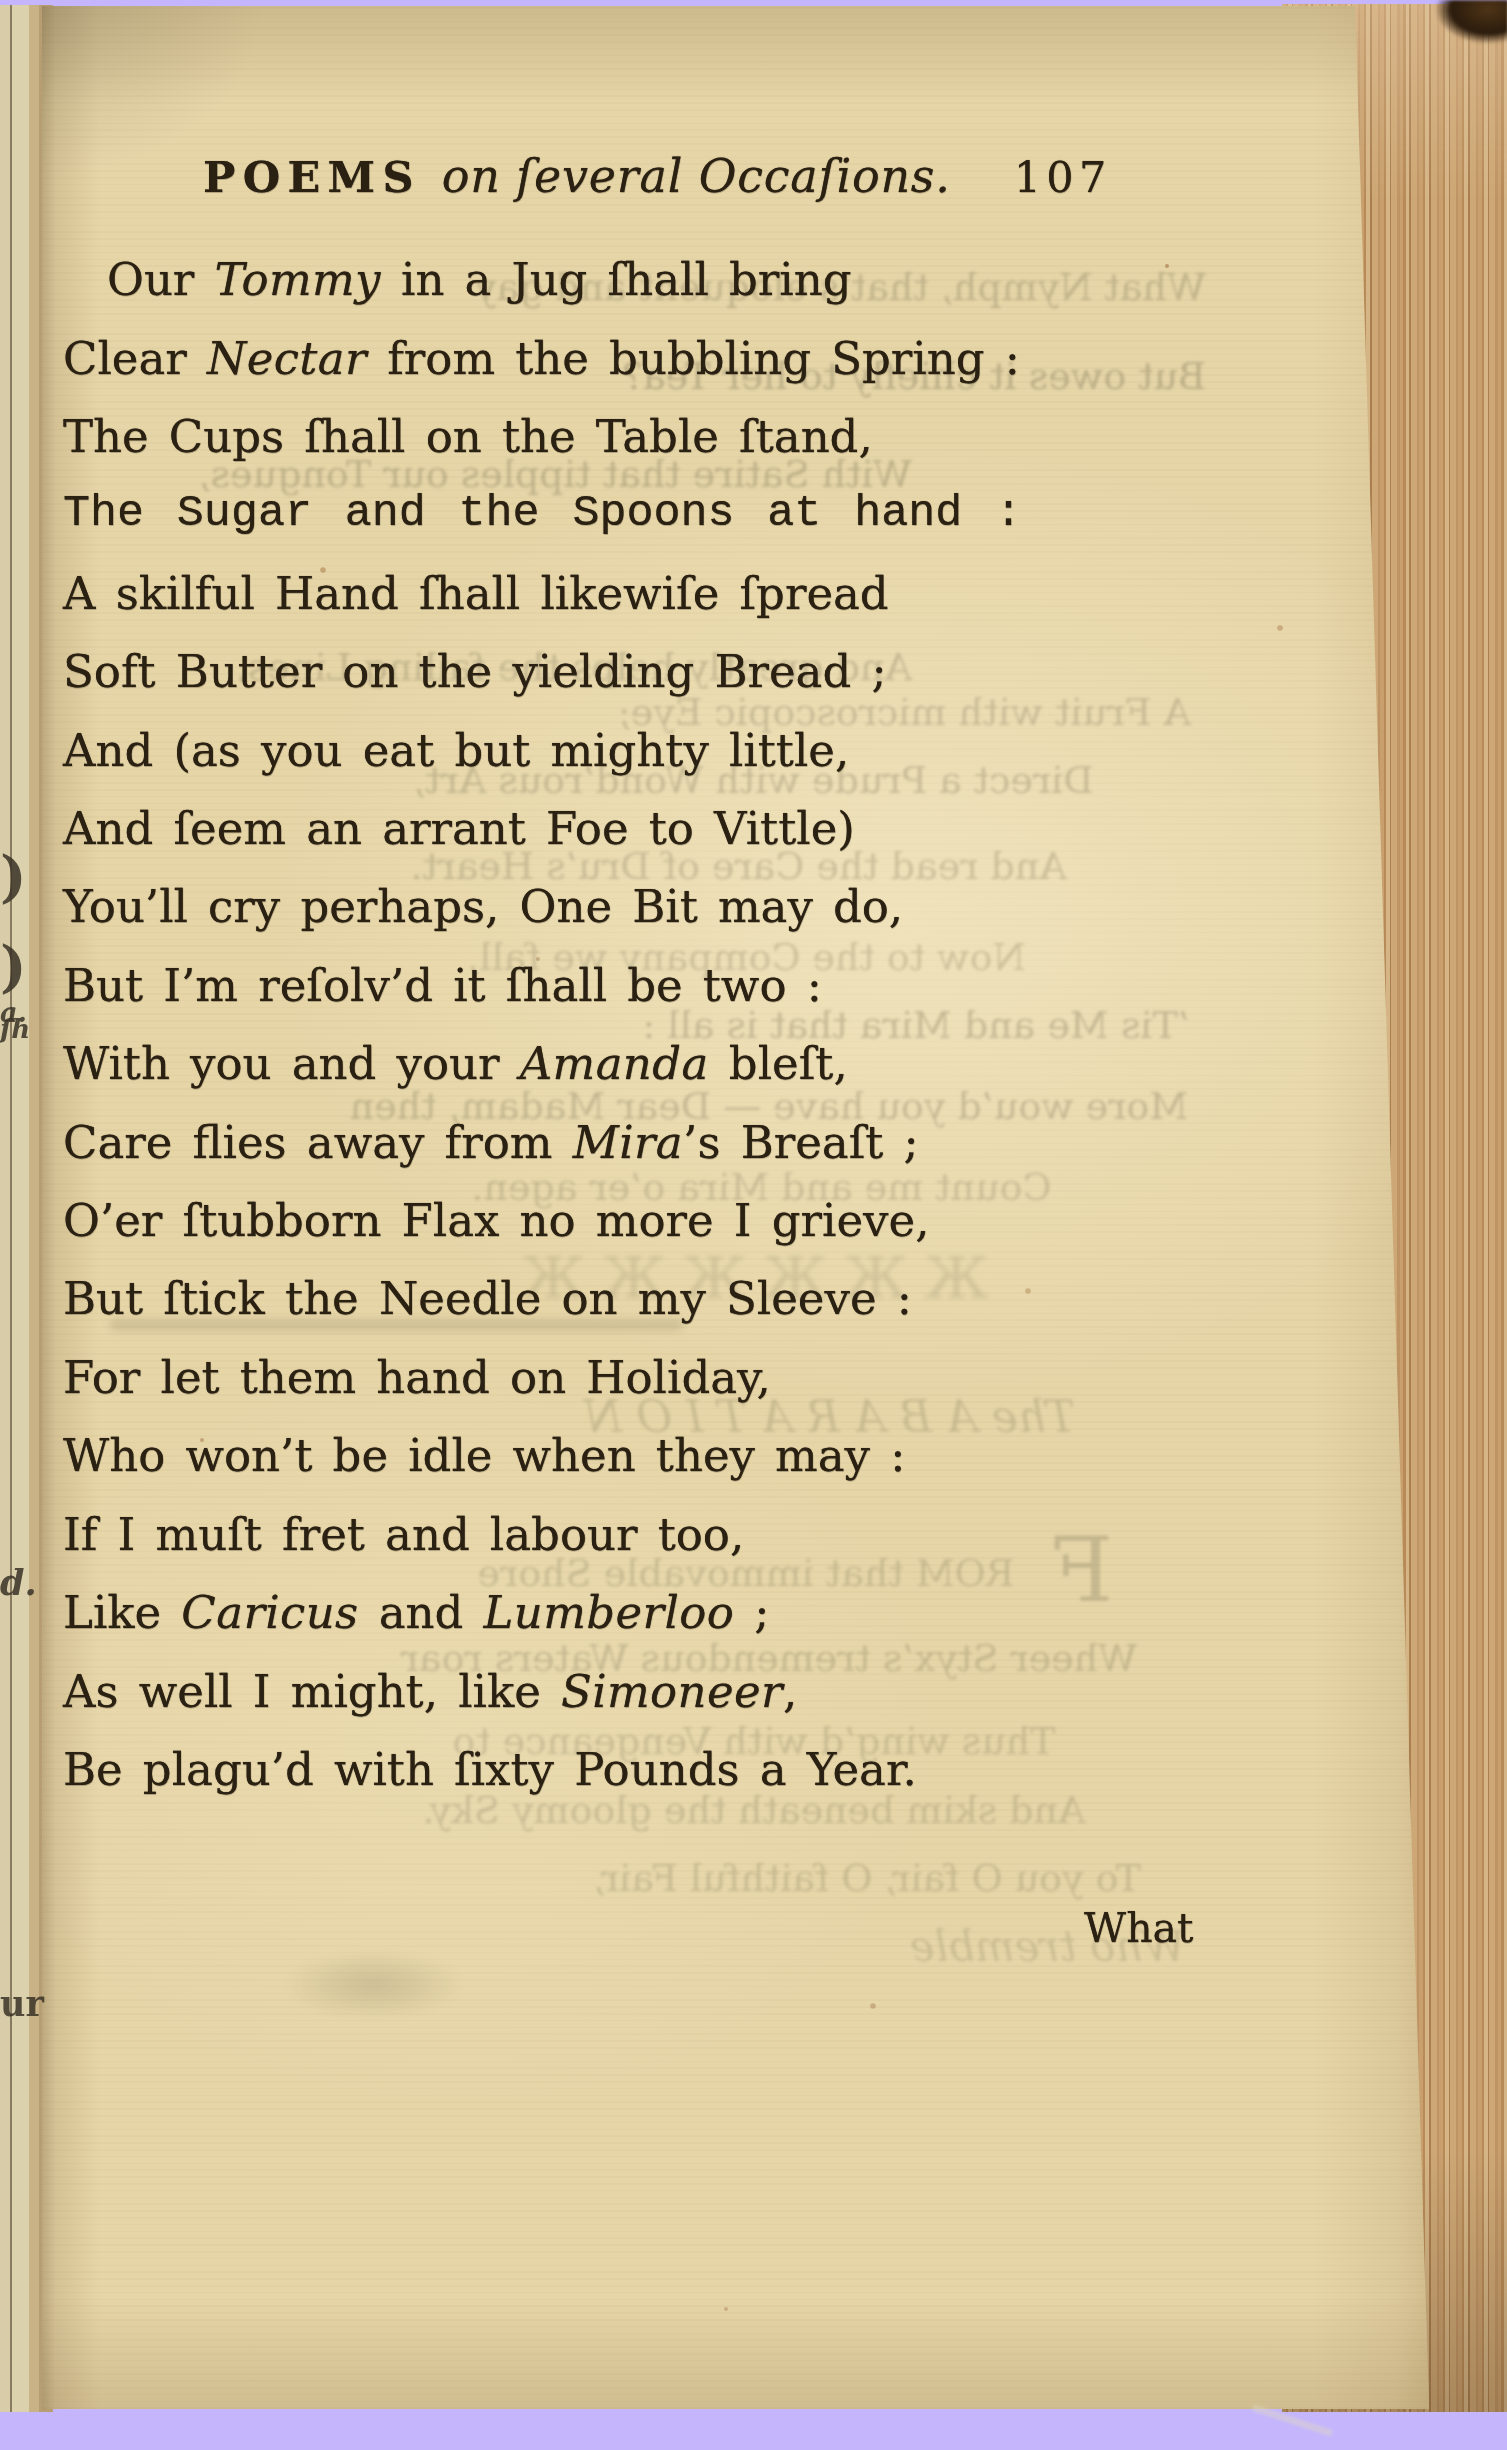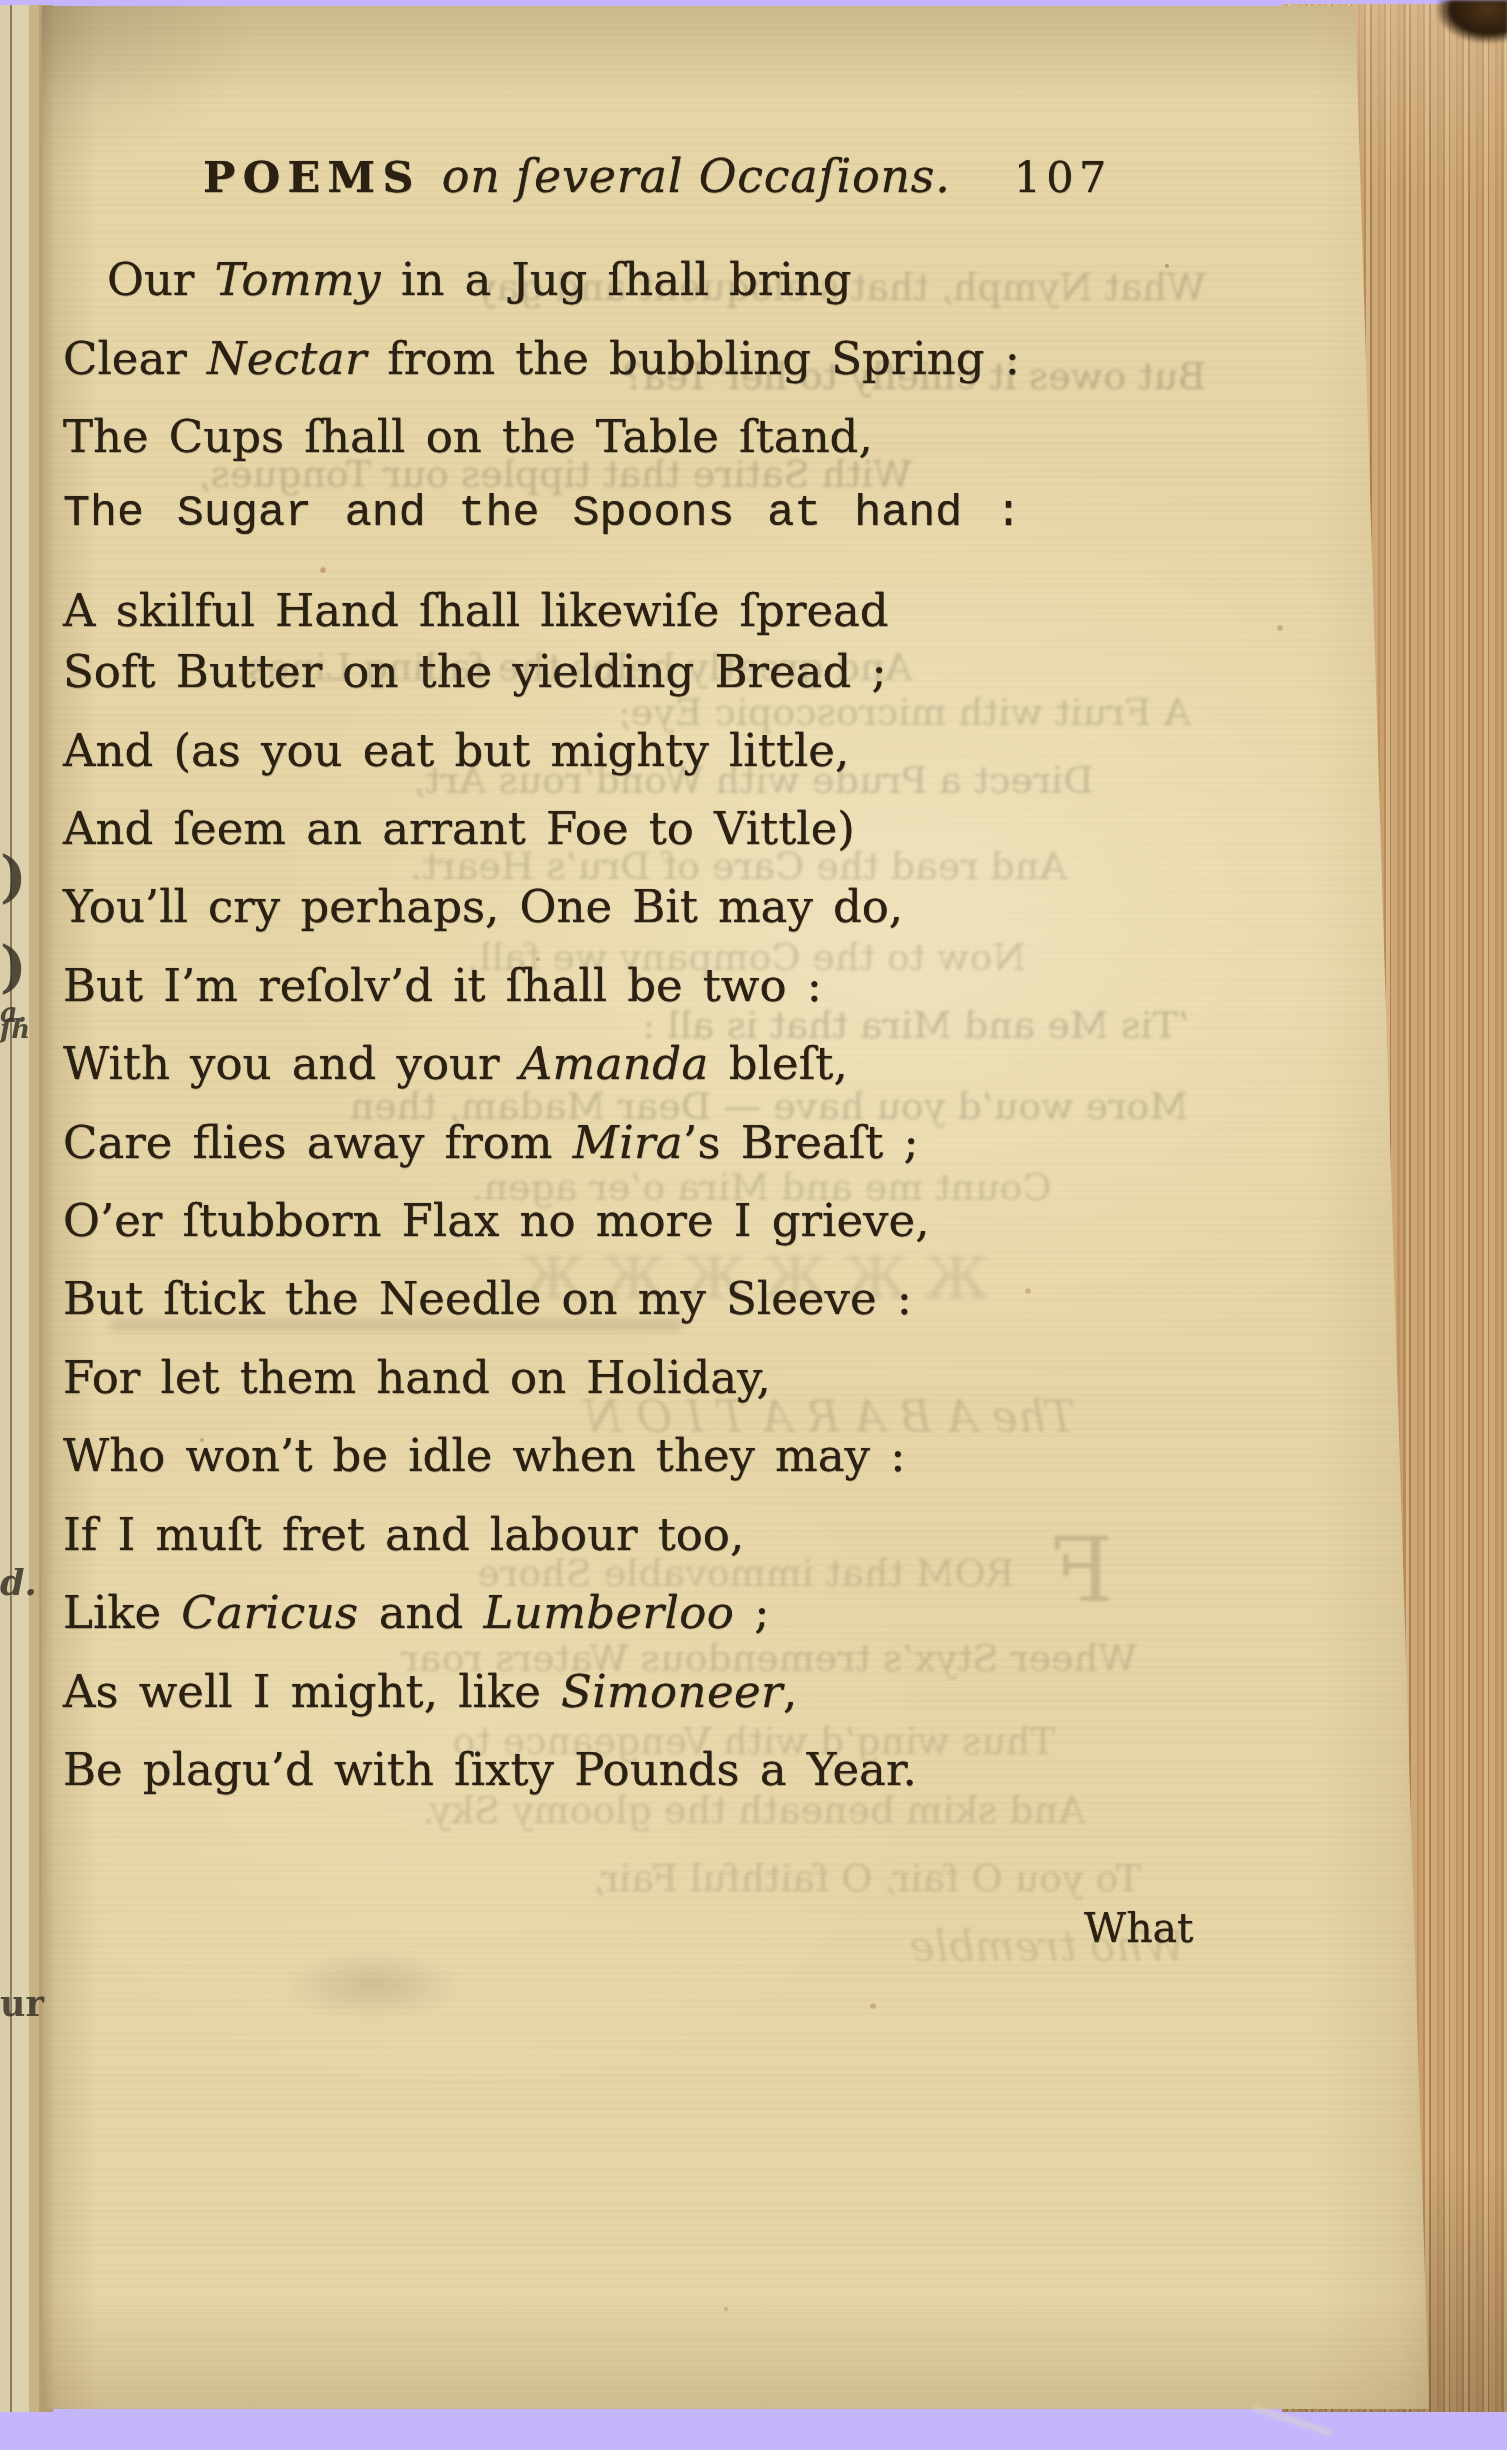--- a/index.html
+++ b/index.html
@@ -106,21 +106,21 @@
 
     <div class="header ink">
       <span class="h-caps">POEMS</span><span class="h-italic">on ſeveral Occaſions.</span><span class="h-num">107</span>
     </div>
 
     <div class="poem ink" id="poem">
         <div class="poem-line" style="top: 247px; padding-left: 44px;"><span class="rm">Our </span><span class="it">Tommy</span><span class="rm"> in a Jug ſhall bring</span></div>
         <div class="poem-line" style="top: 326px;"><span class="rm">Clear </span><span class="it">Nectar</span><span class="rm"> from the bubbling Spring :</span></div>
         <div class="poem-line" style="top: 404px;"><span class="rm">The Cups ſhall on the Table ſtand,</span></div>
         <div class="poem-line" style="top: 482px; font-family: Liberation Mono, monospace;"><span class="rm">The Sugar and the Spoons at hand :</span></div>
-        <div class="poem-line" style="top: 578px;"><span class="rm">A skilful Hand ſhall likewiſe ſpread</span></div>
+        <div class="poem-line" style="top: 561px;"><span class="rm">A skilful Hand ſhall likewiſe ſpread</span></div>
         <div class="poem-line" style="top: 639px;"><span class="rm">Soft Butter on the yielding Bread ;</span></div>
         <div class="poem-line" style="top: 718px;"><span class="rm">And (as you eat but mighty little,</span></div>
         <div class="poem-line" style="top: 796px;"><span class="rm">And ſeem an arrant Foe to Vittle)</span></div>
         <div class="poem-line" style="top: 874px;"><span class="rm">You’ll cry perhaps, One Bit may do,</span></div>
         <div class="poem-line" style="top: 953px;"><span class="rm">But I’m reſolv’d it ſhall be two :</span></div>
         <div class="poem-line" style="top: 1031px;"><span class="rm">With you and your </span><span class="it">Amanda</span><span class="rm"> bleſt,</span></div>
         <div class="poem-line" style="top: 1110px;"><span class="rm">Care flies away from </span><span class="it">Mira</span><span class="rm">’s Breaſt ;</span></div>
         <div class="poem-line" style="top: 1188px;"><span class="rm">O’er ſtubborn Flax no more I grieve,</span></div>
         <div class="poem-line" style="top: 1266px;"><span class="rm">But ſtick the Needle on my Sleeve :</span></div>
         <div class="poem-line" style="top: 1345px;"><span class="rm">For let them hand on Holiday,</span></div>

